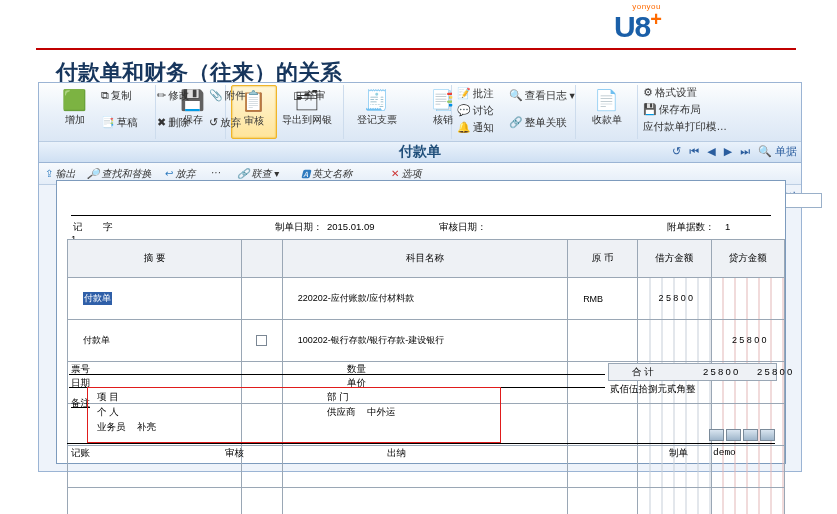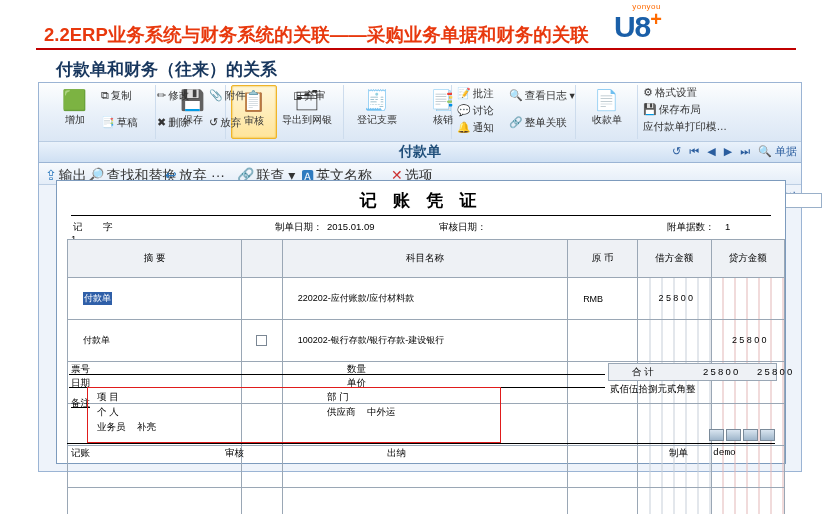--- a/index.html
+++ b/index.html
@@ -7,21 +7,21 @@
   .slide{position:absolute;left:0;top:0;width:671px;height:514px;background:#fff;}
 
   
   .logo{position:absolute;right:10px;top:2px;text-align:right;}
   .logo .yy{font-size:8px;color:#ff6a00;letter-spacing:.5px;margin-bottom:-2px;}
   .logo .u8{font-size:30px;font-weight:bold;color:#1a5fa8;line-height:1;letter-spacing:-1px;}
   .logo .u8 sup{color:#ff6a00;font-size:20px;}
 
   
   .title1{position:absolute;left:44px;top:22px;font-size:18.5px;color:#e8380d;font-weight:bold;white-space:nowrap;}
-  .title2{position:absolute;left:56px;top:58px;font-size:17px;color:#17365d;font-weight:bold;white-space:nowrap;}
+  .title2{position:absolute;left:56px;top:58px;font-size:22px;color:#17365d;font-weight:bold;white-space:nowrap;}
   .redline{position:absolute;left:36px;top:48px;width:760px;height:2px;background:#c00000;}
 
   
   .app{position:absolute;left:38px;top:82px;width:762px;height:388px;background:#eef3fa;border:1px solid #9bb4d4;overflow:hidden;}
 
   
   .ribbon{position:relative;height:58px;background:linear-gradient(to bottom,#fdfefe 0%,#e8f0f9 55%,#dbe7f5 100%);border-bottom:1px solid #b9cce2;}
   .rgroup{position:absolute;top:2px;height:54px;border-right:1px solid #cddced;}
   .btn-big{position:absolute;text-align:center;width:44px;font-size:10px;color:#333;cursor:default;}
   .btn-big .gly{display:block;height:26px;line-height:26px;font-size:20px;}
@@ -29,21 +29,21 @@
   .btn-sm .gly{font-size:11px;margin-right:2px;}
   .sel{border:1px solid #f0b429;background:linear-gradient(to bottom,#fff6d8,#ffe49a);border-radius:2px;box-shadow:0 0 2px #e0a800 inset;}
 
   
   .titlebar{position:relative;height:20px;background:linear-gradient(to bottom,#eaf2fb,#cfe0f3);border-bottom:1px solid #9bb4d4;}
   .titlebar .ttl{position:absolute;left:0;right:0;top:1px;text-align:center;font-size:14px;font-weight:bold;color:#1f4e79;}
   .navs{position:absolute;right:4px;top:2px;font-size:11px;color:#2a5d9e;}
   .navs span{margin-left:5px;}
 
   
-  .toolbar2{position:relative;height:21px;background:linear-gradient(to bottom,#f7fafd,#e4edf8);border-bottom:1px solid #bccee3;font-size:14px;color:#333;}
+  .toolbar2{position:relative;height:21px;background:linear-gradient(to bottom,#f7fafd,#e4edf8);border-bottom:1px solid #bccee3;font-size:10px;color:#333;font-style:italic;}
   .toolbar2 .it{position:absolute;top:4px;white-space:nowrap;}
   .toolbar2 .gly{color:#2f7bbf;margin-right:2px;}
 
   
   .subbar{position:relative;height:22px;background:#eef3fa;font-size:10.5px;color:#333;}
   .subbar .lbl{position:absolute;left:16px;top:5px;}
   .subbar .box{position:absolute;left:72px;top:2px;width:42px;height:15px;background:#fff;border:1px solid #9ab0c9;}
   .subbar .navs2{position:absolute;right:6px;top:3px;font-size:10px;color:#2a5d9e;}
 
   
@@ -73,21 +73,20 @@
 </head>
 <body>
 
 <div class="slide">
 
   <div class="logo">
     <div class="yy">yonyou</div>
     <div class="u8"><span>U8</span><sup>+</sup></div>
   </div>
 
-  <div class="title1">2.2ERP业务系统与财务系统的关联——采购业务单据和财务的关联</div>
   <div class="redline"></div>
   <div class="title2">付款单和财务（往来）的关系</div>
 
   <div class="app">
 
     <div class="ribbon">
       <div class="rgroup" style="left:6px;width:110px;"></div>
       <div class="rgroup" style="left:116px;width:70px;"></div>
       <div class="rgroup" style="left:186px;width:118px;"></div>
       <div class="rgroup" style="left:304px;width:108px;"></div>
@@ -179,21 +178,20 @@
     <span>⏮</span>
     <span>◀</span>
     <span>▶</span>
     <span>⏭</span>
     <span>🔍</span>
     <span>凭证号</span>
   </div>
   <div style="position:absolute;left:722px;top:193px;width:98px;height:13px;background:#fff;border:1px solid #9ab0c9;"></div>
 
   <div class="sheet">
-    <div class="vtitle">记 账 凭 证</div>
     <div class="vline"></div>
 
     <div class="vinfo" style="left:16px;top:40px;">记</div>
     <div class="vinfo" style="left:46px;top:40px;">字</div>
     <div class="vinfo" style="left:62px;top:40px;"></div>
     <div class="vinfo" style="left:218px;top:40px;">制单日期：</div>
     <div class="vinfo" style="left:270px;top:40px;">2015.01.09</div>
     <div class="vinfo" style="left:382px;top:40px;">审核日期：</div>
     <div class="vinfo" style="left:610px;top:40px;">附单据数：</div>
     <div class="vinfo" style="left:668px;top:40px;">1</div>

